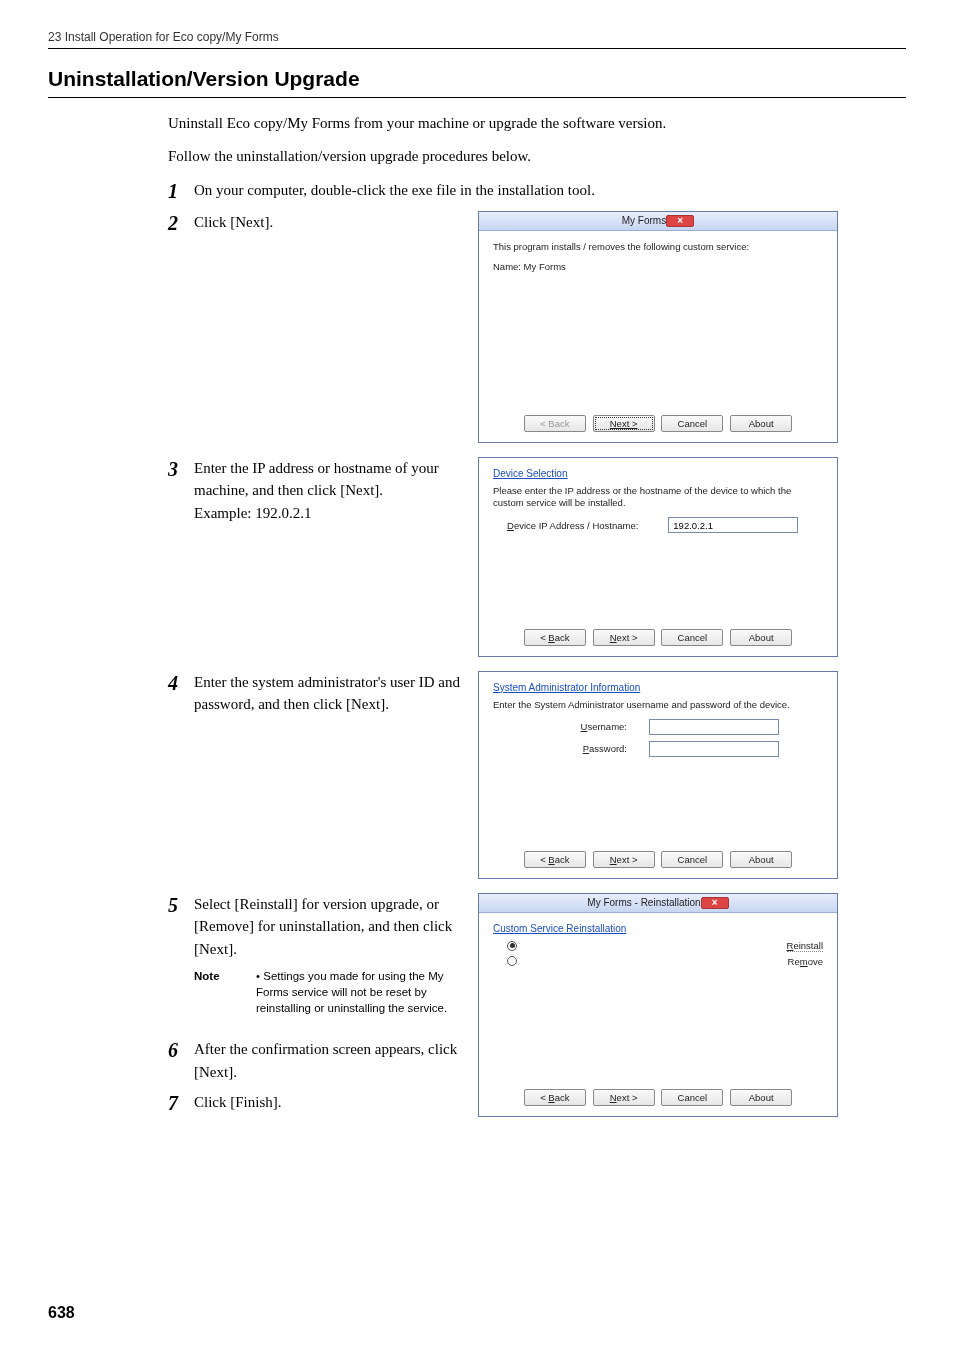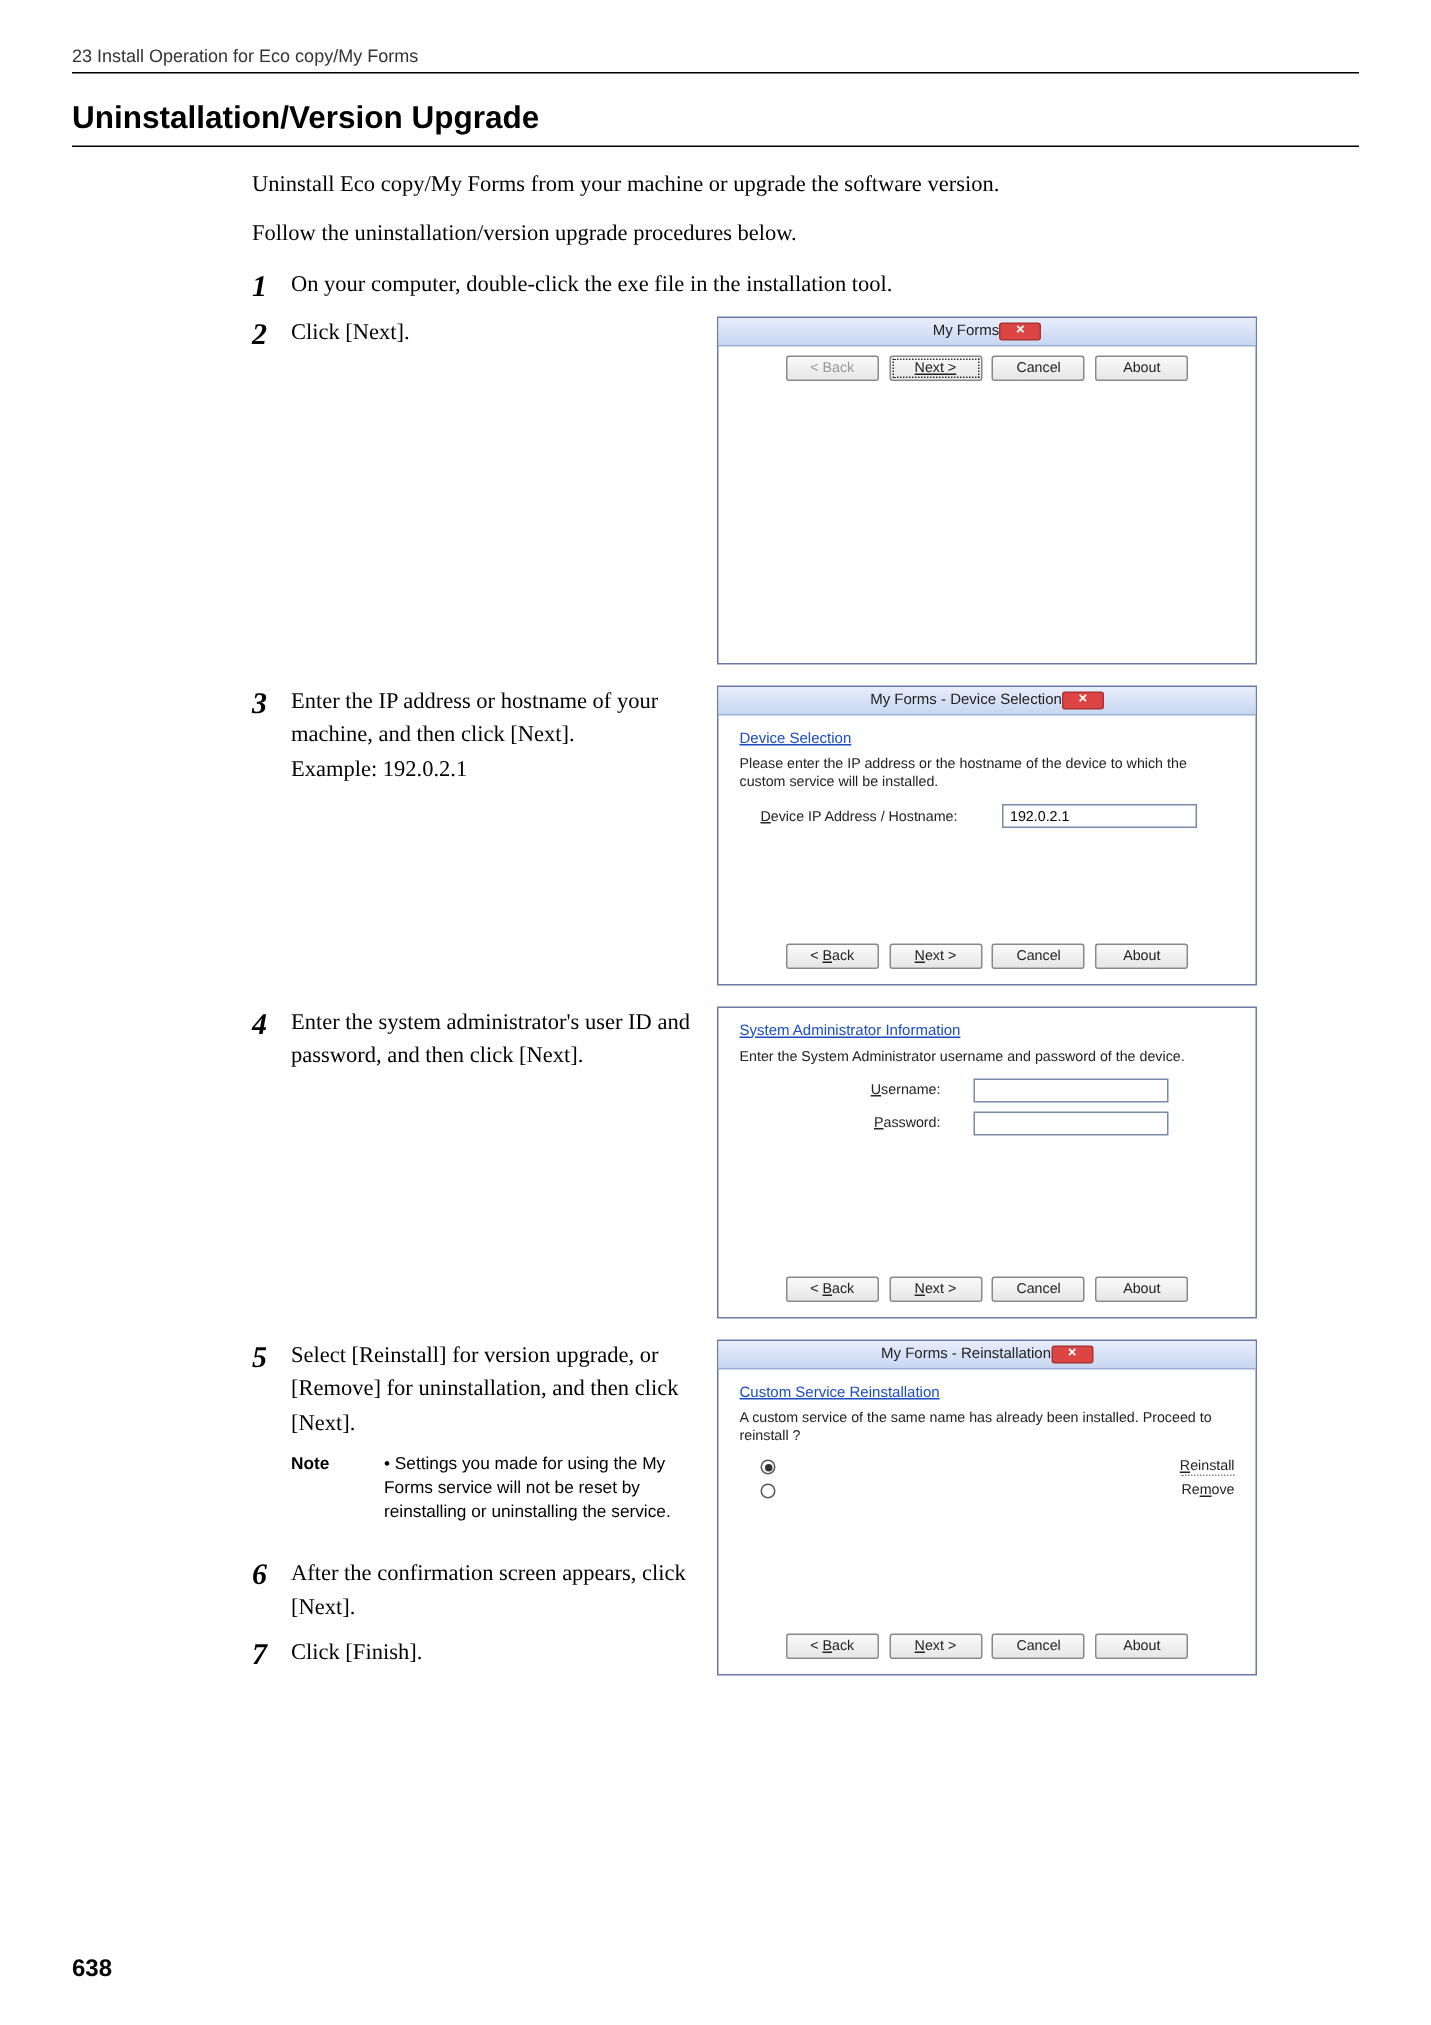--- a/index.html
+++ b/index.html
@@ -195,20 +195,24 @@
         <div class="step-num">2</div>
         <div class="step-body">Click [Next].</div>
       </div>
     </div>
     <div class="right-col">
       <div class="dlg" style="height:232px; display:flex; flex-direction:column;">
         <div class="dlg-title">
           <span>My Forms</span>
           <span class="dlg-close"></span>
         </div>
+        <div class="dlg-body" style="flex:1;">
+          <div class="dlg-text">This program installs / removes the following custom service:</div>
+          <div class="dlg-text">Name: My Forms</div>
+        </div>
         <div class="dlg-btns">
           <span class="dlg-btn disabled"><span>&lt; Back</span></span>
           <span class="dlg-btn dotted"><span class="u">Next &gt;</span></span>
           <span class="dlg-btn">Cancel</span>
           <span class="dlg-btn">About</span>
         </div>
       </div>
     </div>
   </div>
 
@@ -217,24 +221,20 @@
       <div class="step">
         <div class="step-num">3</div>
         <div class="step-body">
           <span>Enter the IP address or hostname of your machine, and then click [Next].</span><br>
           <span>Example: 192.0.2.1</span>
         </div>
       </div>
     </div>
     <div class="right-col">
       <div class="dlg" style="height:200px; display:flex; flex-direction:column;">
-        <div class="dlg-title">
-          <span>My Forms - Device Selection</span>
-          <span class="dlg-close"></span>
-        </div>
         <div class="dlg-body" style="flex:1;">
           <span class="dlg-sub">Device Selection</span>
           <div class="dlg-text">Please enter the IP address or the hostname of the device to which the custom service will be installed.</div>
           <div class="dlg-row">
             <span class="lbl-left"><span class="u">D</span>evice IP Address / Hostname:</span>
             <input class="dlg-input" value="192.0.2.1" style="">
           </div>
         </div>
         <div class="dlg-btns">
           <span class="dlg-btn">&lt; <span class="u">B</span>ack</span>
@@ -302,21 +302,20 @@
       </div>
     </div>
     <div class="right-col">
       <div class="dlg" style="height:224px; display:flex; flex-direction:column;">
         <div class="dlg-title">
           <span>My Forms - Reinstallation</span>
           <span class="dlg-close"></span>
         </div>
         <div class="dlg-body" style="flex:1;">
           <span class="dlg-sub">Custom Service Reinstallation</span>
-          <div class="dlg-text">A custom service of the same name has already been installed. Proceed to reinstall ?</div>
           <div class="dlg-radio">
             <span class="radio-dot sel"></span>
             <span class="radio-lbl"><span class="u">R</span>einstall</span>
           </div>
           <div class="dlg-radio">
             <span class="radio-dot"></span>
             <span>Re<span class="u">m</span>ove</span>
           </div>
         </div>
         <div class="dlg-btns">

